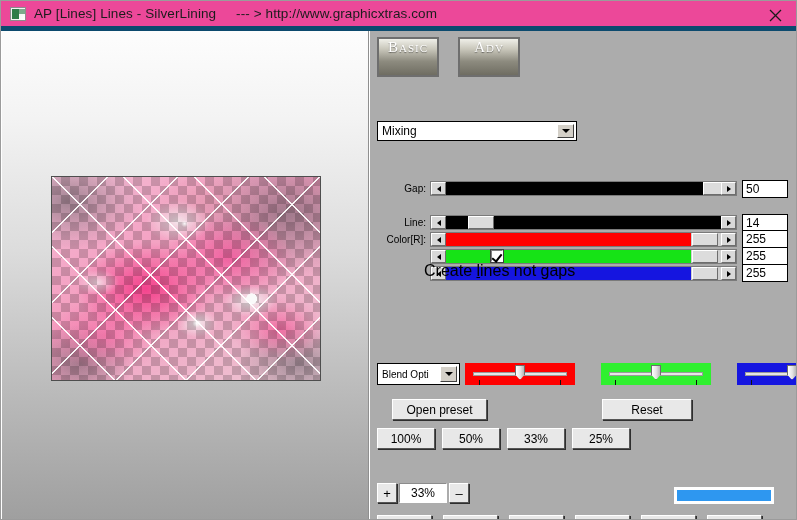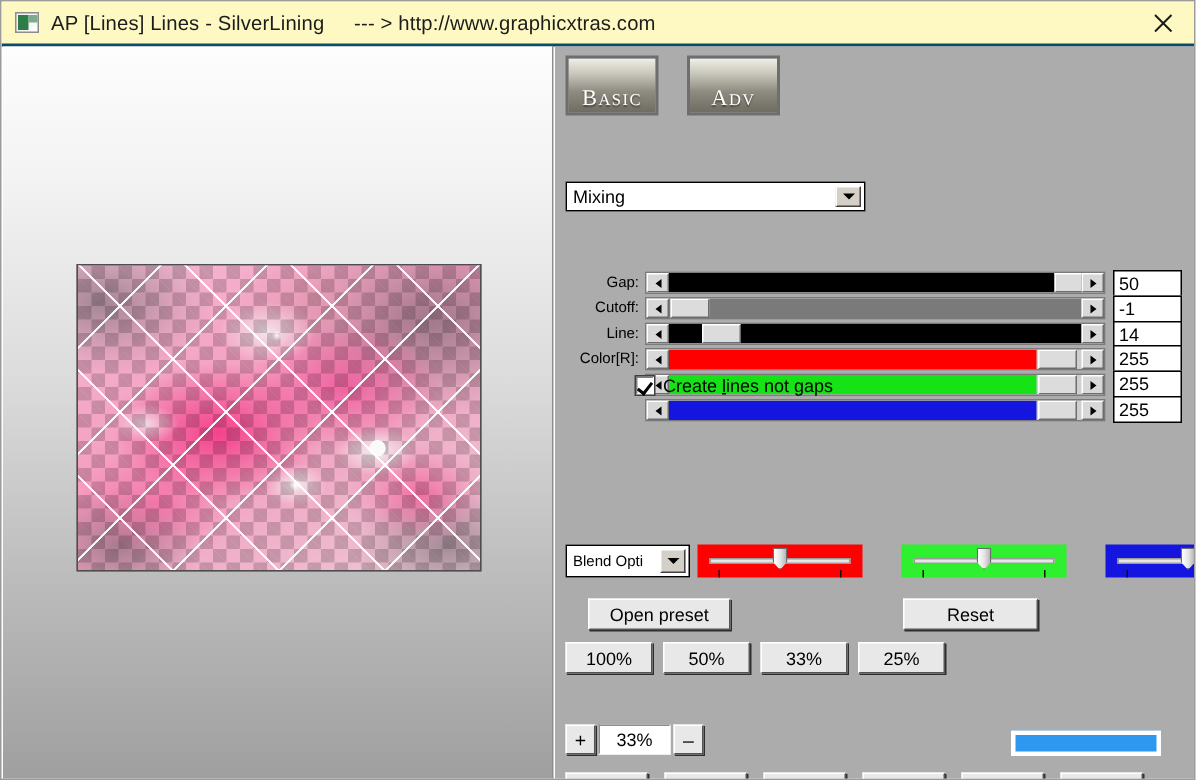--- a/index.html
+++ b/index.html
@@ -13,22 +13,22 @@
     position: relative;
     width: 797px; height: 520px;
     background: #ffffff;
     border: 1px solid #9b9b9b;
     overflow: hidden;
   }
 
   
   #titlebar {
     position: absolute; left: 0; top: 0; width: 797px; height: 30px;
-    background: #fef9c3;
-    border-bottom: 2px solid #0c4a6e;
+    background: #ec4899;
+    border-bottom: 5px solid #0c4a6e;
     display: flex; align-items: center;
   }
   #title-icon {
     width: 16px; height: 14px; margin-left: 9px;
     background: linear-gradient(135deg,#f2f2f2 0%,#f2f2f2 48%,#ffffff 100%);
     border: 1px solid #8d8d8d;
     position: relative;
   }
   #title-icon::before {
     content: ""; position: absolute; left: 1px; top: 1px;
@@ -113,21 +113,21 @@
     position: absolute; left: 369px; top: 30px; width: 427px; height: 489px;
     background: #acacac;
   }
 
   
   .bigbtn {
     position: absolute;
     width: 62px; height: 40px;
     border: 2px solid #6e6e6e;
     background: linear-gradient(to bottom, #efefe8 0%, #c9c7bb 28%, #8d8b7f 62%, #6f6d62 100%);
-    display: flex; align-items: flex-end; justify-content: center;
+    display: flex; align-items: flex-start; justify-content: center;
     font-family: "Liberation Serif", serif;
     color: #ffffff;
     font-size: 15px;
     font-variant: small-caps;
     letter-spacing: 1px;
     text-shadow: 0 1px 1px rgba(0,0,0,0.45);
     cursor: default;
   }
   #btn-basic { left: 7px; top: 6px; }
   #btn-adv   { left: 88px; top: 6px; }
@@ -197,21 +197,21 @@
     background: #ffffff;
     border: 1px solid #000000;
     font-size: 12px; color: #000;
     line-height: 16px; padding-left: 3px;
     overflow: hidden;
   }
 
   
   #chk-row {
     position: absolute; left: 54px; top: 219px;
-    display: flex; align-items: center; font-size: 12px; color: #000;
+    display: flex; align-items: center; font-size: 16px; color: #000; flex-direction: column;
   }
   .chkbox {
     width: 12px; height: 12px; background: #fff;
     border-top: 1px solid #808080; border-left: 1px solid #808080;
     border-right: 1px solid #ffffff; border-bottom: 1px solid #ffffff;
     outline: 1px solid #404040;
     margin-right: 6px; position: relative; flex: none;
   }
   .chkbox.checked::after {
     content: ""; position: absolute; left: 2px; top: 1px;
@@ -333,36 +333,20 @@
           <div class="sfill" style="left:0; width:100%; background:#000000;"></div>
           <div class="sthumb" style="left:93.5%;"></div>
         </div>
         <div class="sarrow right">
             <i></i>
           </div>
       </div>
       <div class="valbox" style="left:372px; top:-1px;">50</div>
     </div>
 
-    <div class="slider-row" style="left:0px; top:167px; width:363px;">
-      <div class="slider-label" style="left:0; width:56px;">Cutoff:</div>
-      <div class="sbar" style="position:absolute; left:60px; width:307px;">
-        <div class="sarrow left">
-            <i></i>
-          </div>
-        <div class="strack">
-          <div class="sfill" style="left:0; width:100%; background:#7a7a7a;"></div>
-          <div class="sthumb" style="left:0.5%;"></div>
-        </div>
-        <div class="sarrow right">
-            <i></i>
-          </div>
-      </div>
-      <div class="valbox" style="left:372px; top:-1px;">-1</div>
-    </div>
 
     <div class="slider-row" style="left:0px; top:184px; width:363px;">
       <div class="slider-label" style="left:0; width:56px;">Line:</div>
       <div class="sbar" style="position:absolute; left:60px; width:307px;">
         <div class="sarrow left">
             <i></i>
           </div>
         <div class="strack">
           <div class="sfill" style="left:0; width:100%; background:#000000;"></div>
           <div class="sthumb" style="left:8%;"></div>

